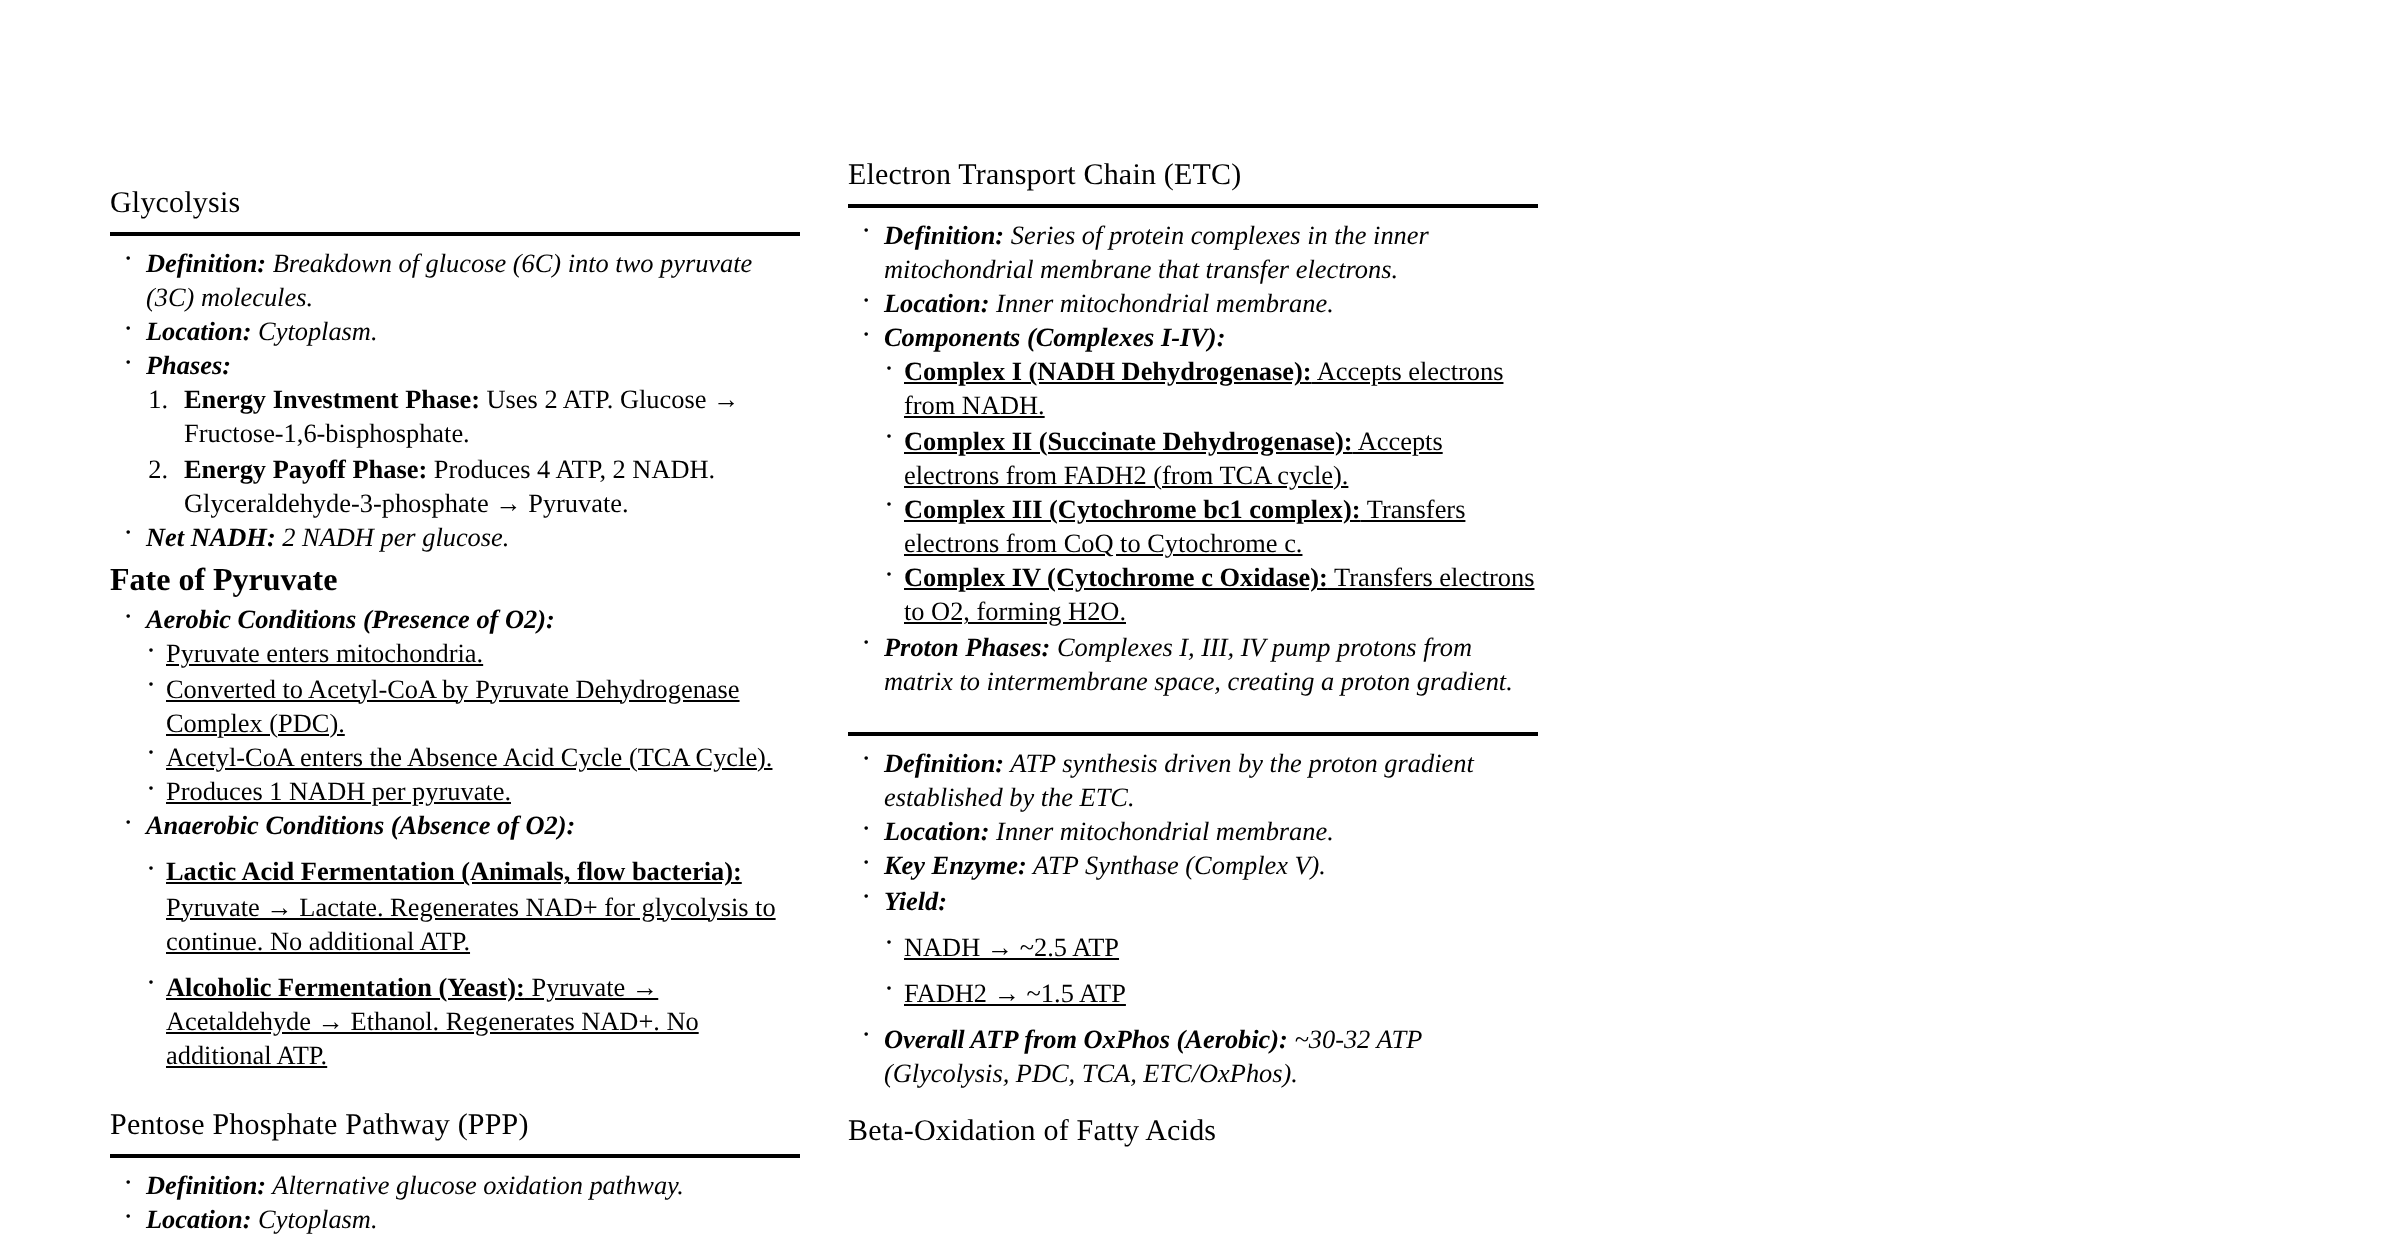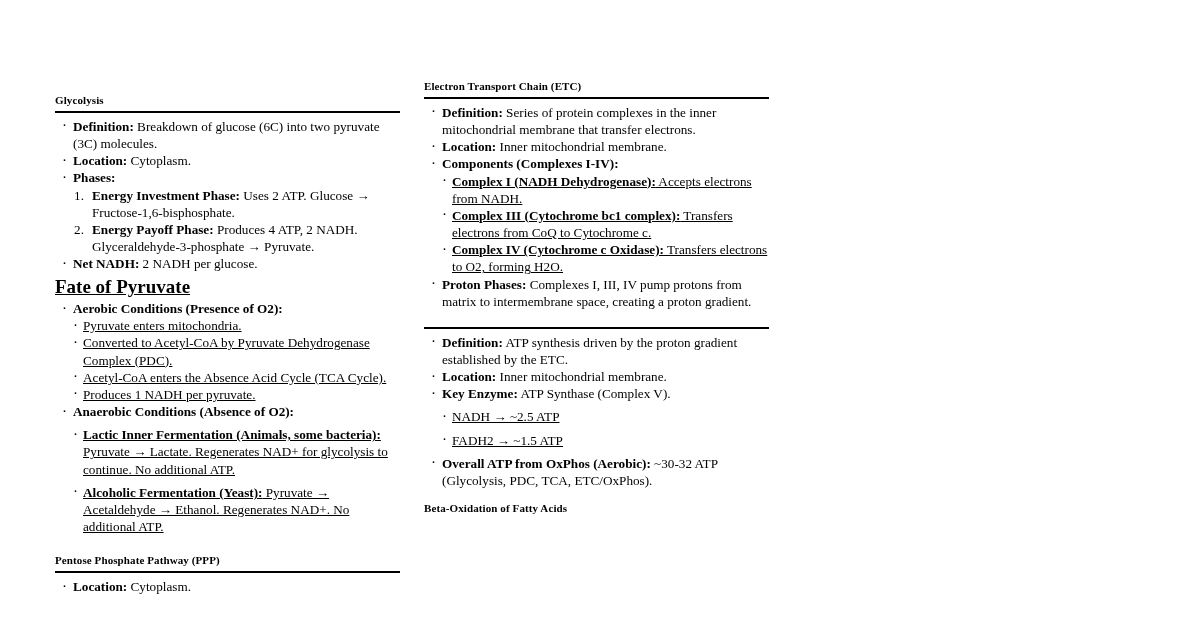--- a/index.html
+++ b/index.html
@@ -28,60 +28,60 @@
     position: absolute;
     top: 0;
     width: 345px;
     overflow: hidden;
   }
   .col-left  { left: 55px;  height: 626px; }
   .col-right { left: 424px; height: 626px; }
 
   
   .h-main {
-    font-size: 11px;
-    font-weight: bold;
+    font-size: 15px;
+    font-weight: normal;
     line-height: 1.18;
     letter-spacing: 0.1px;
     margin: 0;
     padding: 0;
   }
   .rule {
     border: 0;
     border-top: 2px solid #000000;
     margin: 4px 0 5px 0;
     height: 0;
     width: 345px;
   }
   .h-sub {
-    font-size: 19px;
+    font-size: 16px;
     font-weight: bold;
     line-height: 1.2;
     margin: 4px 0 1px 0;
-    text-decoration: underline;
   }
 
   
   ul, ol {
     list-style: none;
     margin: 0;
     padding: 0;
   }
   li {
     position: relative;
     font-size: 13.2px;
     line-height: 1.30;
     margin: 0;
     padding: 0;
   }
 
   
   .lvl1 > li {
     padding-left: 11px;
     margin-left: 7px;
+    font-style: italic;
   }
   .lvl1 > li::before {
     content: "\00B7";
     position: absolute;
     left: 0;
     top: -0.5px;
     font-size: 15px;
     line-height: 1.18;
   }
 
@@ -153,67 +153,70 @@
       <ul class="lvl2">
         <li><span>Pyruvate enters mitochondria.</span></li>
         <li><span>Converted to Acetyl-CoA by Pyruvate Dehydrogenase Complex (PDC).</span></li>
         <li><span>Acetyl-CoA enters the Absence Acid Cycle (TCA Cycle).</span></li>
         <li><span>Produces 1 NADH per pyruvate.</span></li>
       </ul>
       <ul class="lvl1">
         <li><b>Anaerobic Conditions (Absence of O2):</b></li>
       </ul>
       <ul class="lvl2 spaced">
-        <li><b>Lactic Inner Fermentation (Animals, some bacteria):</b><span> Pyruvate → Lactate. Regenerates NAD+ for glycolysis to continue. No additional ATP.</span></li>
+        <li><b>Lactic Acid Fermentation (Animals, flow bacteria):</b><span> Pyruvate → Lactate. Regenerates NAD+ for glycolysis to continue. No additional ATP.</span></li>
         <li><b>Alcoholic Fermentation (Yeast):</b><span> Pyruvate → Acetaldehyde → Ethanol. Regenerates NAD+. No additional ATP.</span></li>
       </ul>
     </div>
 
     <div class="sec-gap"></div>
 
     <div class="section">
       <div class="h-main">Pentose Phosphate Pathway (PPP)</div>
       <hr class="rule">
       <ul class="lvl1">
+        <li><b>Definition:</b><span> Alternative glucose oxidation pathway.</span></li>
         <li><b>Location:</b><span> Cytoplasm.</span></li>
 
       </ul>
 
     </div>
 
   </div>
 
   <div class="col col-right" style="top:80px;">
 
     <div class="section">
       <div class="h-main">Electron Transport Chain (ETC)</div>
       <hr class="rule">
       <ul class="lvl1">
         <li><b>Definition:</b><span> Series of protein complexes in the inner mitochondrial membrane that transfer electrons.</span></li>
         <li><b>Location:</b><span> Inner mitochondrial membrane.</span></li>
         <li><b>Components (Complexes I-IV):</b><span></span></li>
       </ul>
       <ul class="lvl2">
         <li><b>Complex I (NADH Dehydrogenase):</b><span> Accepts electrons from NADH.</span></li>
+        <li><b>Complex II (Succinate Dehydrogenase):</b><span> Accepts electrons from FADH2 (from TCA cycle).</span></li>
         <li><b>Complex III (Cytochrome bc1 complex):</b><span> Transfers electrons from CoQ to Cytochrome c.</span></li>
         <li><b>Complex IV (Cytochrome c Oxidase):</b><span> Transfers electrons to O2, forming H2O.</span></li>
       </ul>
       <ul class="lvl1">
         <li><b>Proton Phases:</b><span> Complexes I, III, IV pump protons from matrix to intermembrane space, creating a proton gradient.</span></li>
       </ul>
     </div>
 
     <div class="sec-gap"></div>
 
     <div class="section">
       <hr class="rule">
       <ul class="lvl1">
         <li><b>Definition:</b><span> ATP synthesis driven by the proton gradient established by the ETC.</span></li>
         <li><b>Location:</b><span> Inner mitochondrial membrane.</span></li>
         <li><b>Key Enzyme:</b><span> ATP Synthase (Complex V).</span></li>
+        <li><b>Yield:</b><span></span></li>
       </ul>
       <ul class="lvl2 spaced">
         <li><span>NADH → ~2.5 ATP</span></li>
         <li><span>FADH2 → ~1.5 ATP</span></li>
       </ul>
       <ul class="lvl1">
         <li><b>Overall ATP from OxPhos (Aerobic):</b><span> ~30-32 ATP (Glycolysis, PDC, TCA, ETC/OxPhos).</span></li>
       </ul>
     </div>
 

